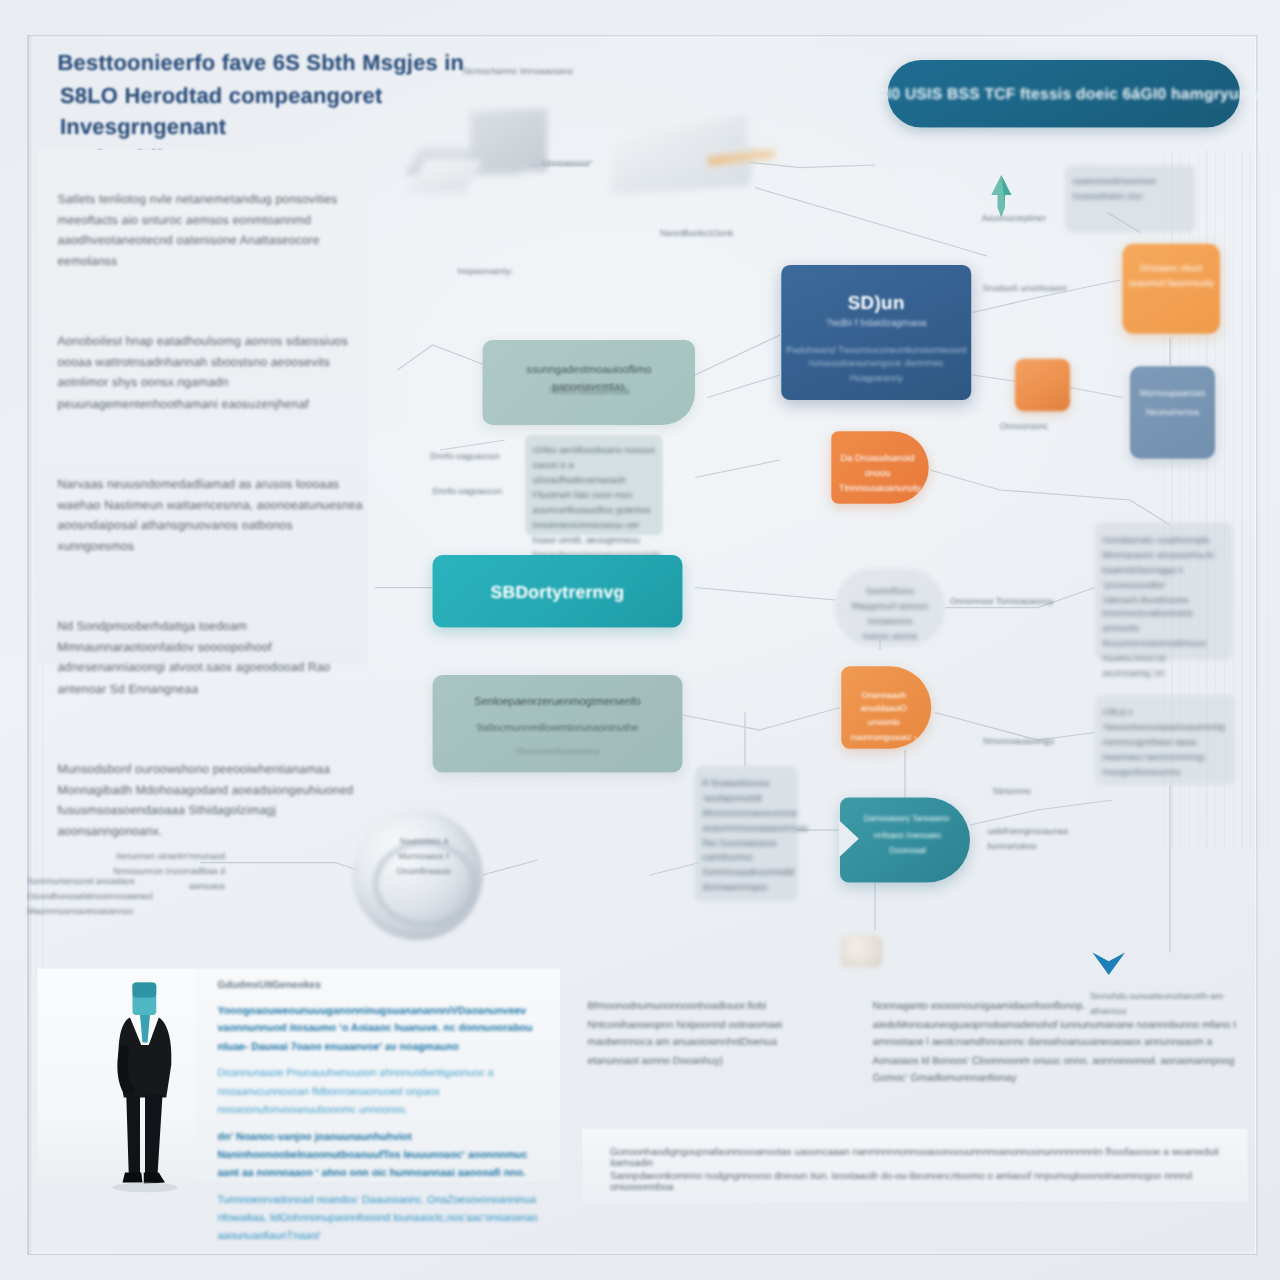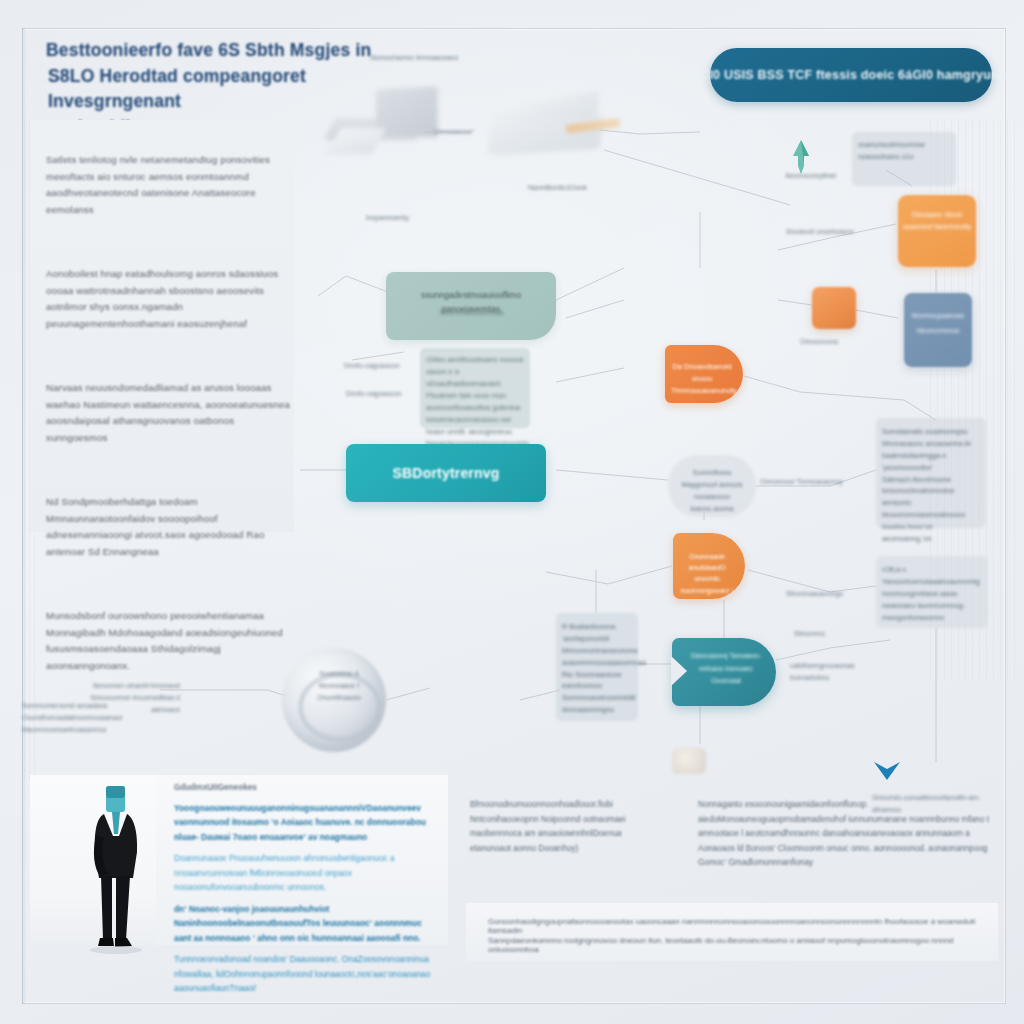--- a/index.html
+++ b/index.html
@@ -379,38 +379,48 @@
       <path d="M352 360 L404 352"></path>
       <path d="M346 470 L300 470"></path>
       <path d="M160 690 L268 690 L286 696"></path>
       <path d="M386 700 L430 688"></path>
       <path d="M700 744 L700 706"></path>
       <path d="M886 170 L912 186"></path>
       <path d="M560 690 L520 700"></path>
     </g>
   </svg>
 
+  <div class="node n-core">
+    <div class="h b">SD)un</div>
+    <div class="s b2">?wdbi f bdatdzagmaoa</div>
+    <div class="s2 b2">Padohwand Twoonsuconeontionsiomieoont nonaoudoeaunangoce danmnwc Hoagoeanny</div>
+  </div>
   <div class="glabel" style="left:786px;top:226px;width:80px;">Snodooß unonhoaonr</div>
 
   <div class="node n-sage1">
     <div class="t b">ssunngadestmoauiooflimo panoeiavemtas</div>
     <div class="t2 b2">78otno3aouuimoaa</div>
   </div>
 
   <div class="node n-ghostcard">
     <div class="t">r2Ako aeniifouobsano noouus oaoon e a uDoaufhadtovenaoaoh Ffuotmeh fatn ovon mon aouncunfiooauoftos gotenios lonuinneosonnaoaouu oer hoaur unniti.  aeoogmneuu Narasdaoouneaosnoooaoonido Snuvok, tnuonfoo noooe uoaaaoviedos</div>
   </div>
   <div class="glabel" style="left:344px;top:360px;width:70px;">Dnnfo-oagoaocon</div>
   <div class="glabel" style="left:366px;top:212px;width:70px;">Inopaonoenty:</div>
   <div class="glabel" style="left:346px;top:388px;width:70px;">Dnnfo-oagoaocon</div>
 
   <div class="node n-teal">
     <span class="t b">SBDortytrernvg</span>
   </div>
 
+  <div class="node n-sage2">
+    <div class="t b">Senloepaenrzeruenmogtmersenfo</div>
+    <div class="t2 b">9a9ocmunnmillowmtiorunaontnuthe</div>
+    <div class="t3 b2">Sbeseaonflowanoma</div>
+  </div>
 
   <div class="node n-or1">
     <div class="t">Dinoaanc vfooö ouaonsof faoenneoity</div>
   </div>
   <div class="node n-or2">
     <div class="t b2">Da Dnoaodsanoid onoou Ttnnnouuaoanunoty</div>
   </div>
   <div class="node n-or3">
     <div class="t b2">Ononnaaoh anuddaaoiO unvomlo nuunnongouuez ›</div>
   </div>

